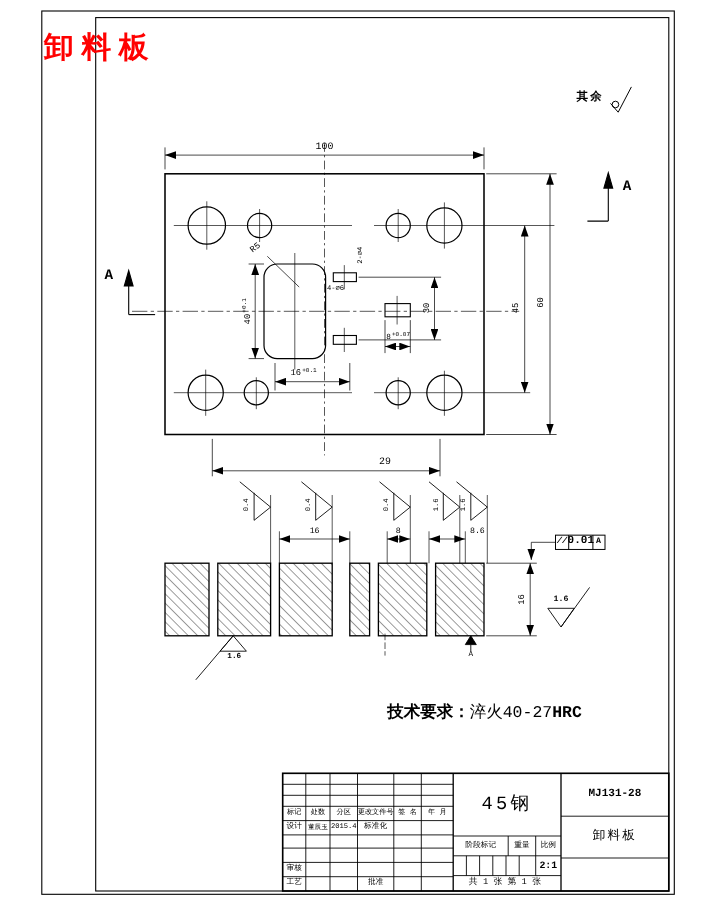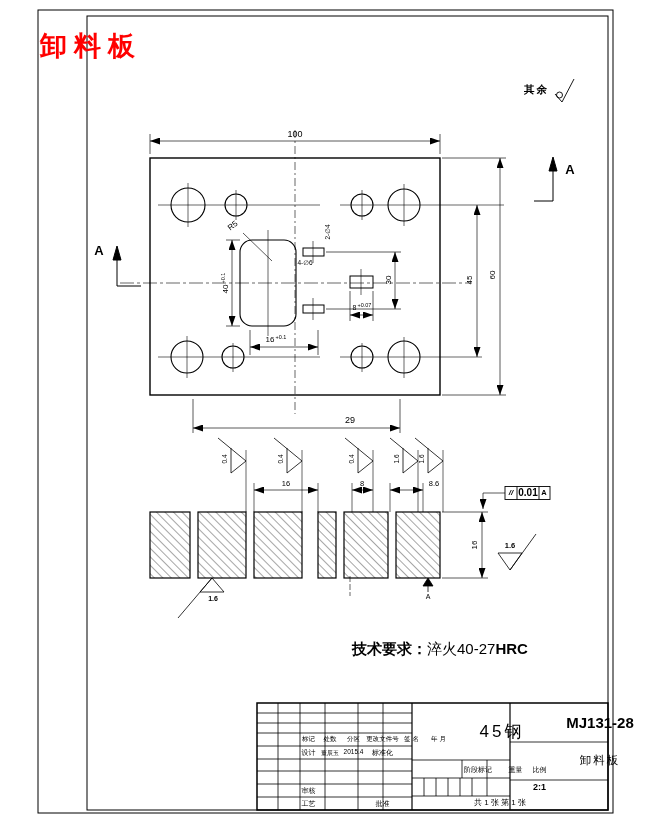--- a/index.html
+++ b/index.html
@@ -1,23 +1,23 @@
 <!DOCTYPE html>
 <html><head>
 <meta charset="utf-8">
 <style>
   html,body{margin:0;padding:0;background:#fff;}
   #page{position:relative;width:654px;height:830px;background:#ffffff;overflow:hidden;
-        font-family:Liberation Sans, sans-serif;color:#000;}
+        font-family:Liberation Mono, monospace;color:#000;}
   svg{position:absolute;left:0;top:0;}
   .t{position:absolute;line-height:1;white-space:nowrap;color:#000;}
   .c{transform:translate(-50%,-50%);}
   .r{transform:translate(-50%,-50%) rotate(-90deg);}
   .cell{position:absolute;display:flex;align-items:center;justify-content:center;
-        white-space:nowrap;line-height:1;margin-left:41px;}
+        white-space:nowrap;line-height:1;}
   .tol{font-size:5.5px;position:relative;top:-3px;margin-left:1px;}
   .red{color:#ff0000;font-weight:bold;}
 </style>
 </head>
 <body>
 
 <div id="page">
 
 <svg width="654" height="830" viewBox="0 0 654 830">
   <defs>
@@ -239,21 +239,21 @@
 <div class="t c" style="left:511px;top:493px;font-size:8px;font-style:italic;font-weight:bold;">//</div>
 <div class="t c" style="left:528px;top:493px;font-size:10px;font-weight:bold;">0.01</div>
 <div class="t c" style="left:544px;top:493px;font-size:7.5px;font-weight:bold;">A</div>
 <div class="t c" style="left:428px;top:596px;font-size:7px;">A</div>
 
 <div class="t" style="left:352px;top:641px;font-size:15px;">
   <span style="font-weight:700;margin-top:20px;">技术要求：</span><span>淬火40-27</span><span style="font-weight:700;">HRC</span>
 </div>
 
 <div class="cell" style="left:412px;top:705px;width:98px;height:53px;font-size:17px;letter-spacing:3px;">45钢</div>
-<div class="cell" style="left:510px;top:705px;width:98px;height:35px;font-size:15px;font-weight:bold;">MJ131-28</div>
+<div class="cell" style="left:510px;top:705px;width:98px;height:35px;font-size:10px;font-weight:bold;">MJ131-28</div>
 <div class="cell" style="left:510px;top:743px;width:98px;height:35px;font-size:11.5px;letter-spacing:2px;">卸料板</div>
 <div class="cell" style="left:412px;top:761px;width:50px;height:16px;font-size:7px;">阶段标记</div>
 <div class="cell" style="left:462px;top:761px;width:25px;height:16px;font-size:7px;">重量</div>
 <div class="cell" style="left:487px;top:761px;width:23px;height:16px;font-size:7px;">比例</div>
 <div class="cell" style="left:487px;top:779px;width:23px;height:16px;font-size:9px;font-weight:bold;">2:1</div>
 <div class="cell" style="left:412px;top:797px;width:94px;height:12px;font-size:8px;">共 1 张  第 1 张</div>
 
 <div class="cell" style="left:257px;top:733px;width:21px;height:13px;font-size:6.5px;">标记</div>
 <div class="cell" style="left:278px;top:733px;width:22px;height:13px;font-size:6.5px;">处数</div>
 <div class="cell" style="left:300px;top:733px;width:25px;height:13px;font-size:6.5px;">分区</div>

